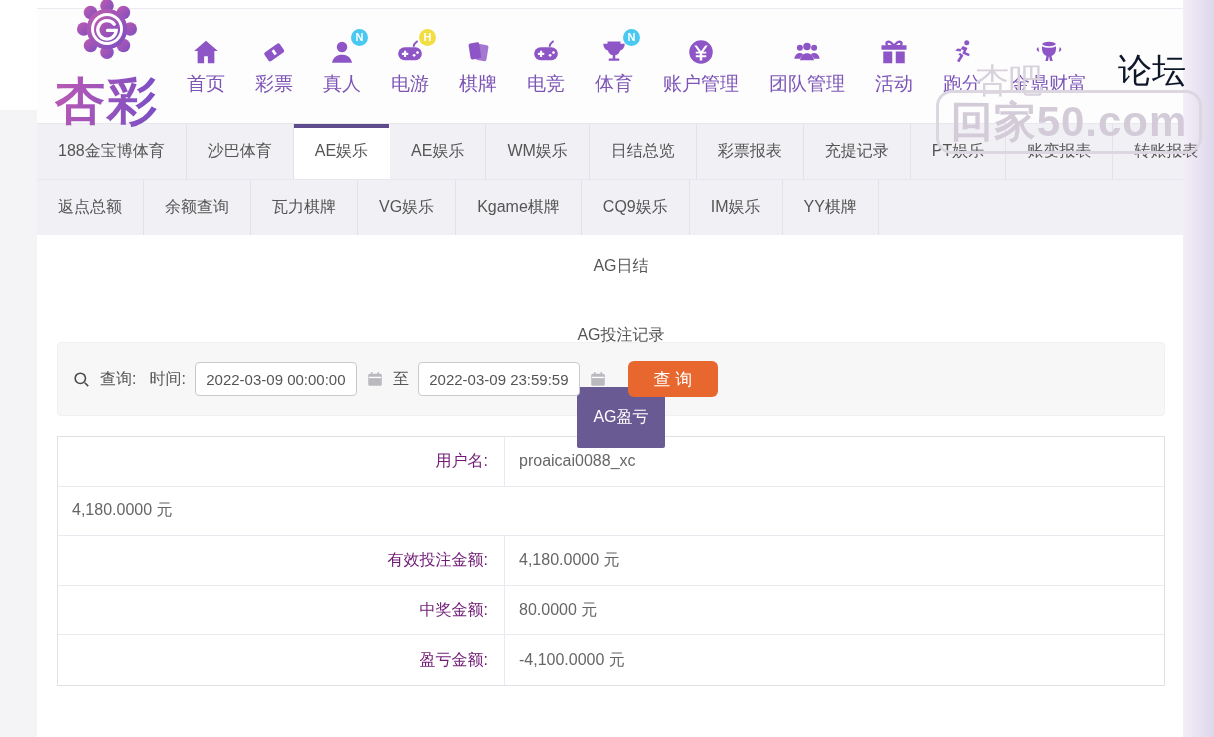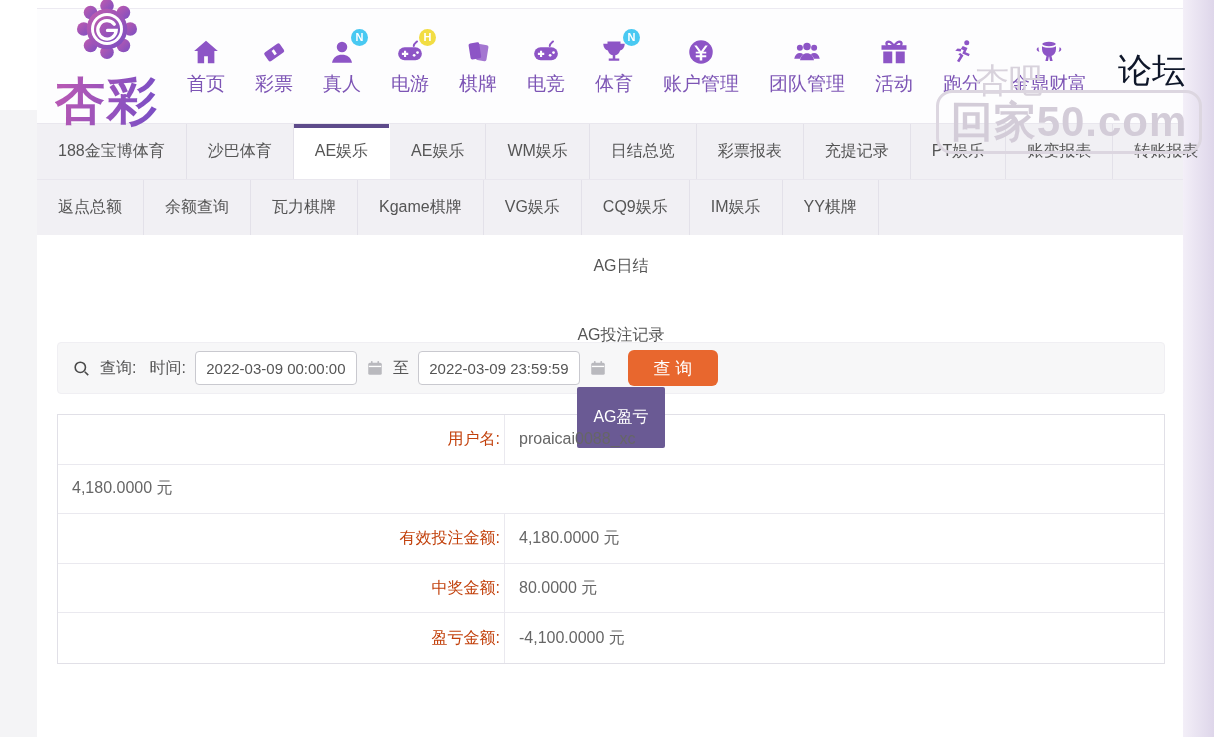--- a/index.html
+++ b/index.html
@@ -39,41 +39,41 @@
   .tab.active { background:#fff; border-right-color:#fff; }
   .tab.active::before { content:""; position:absolute; left:0; top:0; right:0; height:4px;
                         background:#5e4b8b; }
 
   
   .subtabs { display:flex; align-items:center; gap:34px; margin:14px 0 0 22px; height:36px;flex-direction:column; }
   .subtab { font-size:16px; color:#555; cursor:pointer; padding:7px 2px; white-space:nowrap; }
   .subtab.active { background:#6a5a94; color:#fff; padding:20px 16px; border-radius:2px; }
 
   
-  .search-bar { margin:57px 18px 0 20px; height:52px; background:#f7f7f8;
+  .search-bar { margin:57px 18px 0 20px; height:74px; background:#f7f7f8;
                 border:1px solid #f0eff3; border-radius:4px; display:flex; align-items:center;
                 padding:0 14px; gap:9px; }
   .search-icon svg { width:19px; height:19px; fill:#4a4a4a; display:block; }
   .search-label,.time-label,.range-sep { font-size:16px; color:#555; white-space:nowrap; }
   .time-label { margin-left:4px; }
   .date-input { width:162px; height:34px; border:1px solid #c9c9cf; border-radius:4px;
                 background:#fff; font-size:15px; color:#555; text-align:center;
                 font-family:inherit; }
   .cal-icon { color:#b9b9be; cursor:pointer; }
   .cal-icon svg { width:18px; height:18px; fill:currentColor; display:block; }
   .btn-search { margin-left:12px; width:90px; height:36px; background:#e8672e; border:none;
                 border-radius:6px; color:#fff; font-size:17px; cursor:pointer;
                 font-family:inherit; white-space:nowrap; }
 
   
   .report { margin:20px 18px 0 20px; border:1px solid #e1e0e7; background:#fff; }
   .report-row { display:flex; height:49.6px; border-bottom:1px solid #eae9ef; }
   .report-row:last-child { border-bottom:none; }
   .cell-label { width:447px; border-right:1px solid #eae9ef; display:flex; align-items:center;
-                justify-content:flex-end; padding-right:4px; font-size:16px; color:#c2410c; }
+                justify-content:flex-end; padding-right:16px; font-size:16px; color:#701a75; }
   .cell-value { flex:1; display:flex; align-items:center; padding-left:14px; font-size:16px;
                 color:#666; }
 
   
   .watermark { position:absolute; left:0; top:0; width:100%; height:100%;
                pointer-events:none; z-index:60; }
   .wm-word1 { position:absolute; left:975px; top:58px; font-size:34px; color:#d8d2dc; }
   .wm-word2 { position:absolute; left:1118px; top:48px; font-size:34px; color:#0f172a; }
   .wm-box { position:absolute; left:936px; top:90px; width:266px; height:64px;
             border:3px solid #dcd6e0; border-radius:16px; display:flex; align-items:center;
@@ -249,22 +249,22 @@
       <div class="tab">彩票报表</div>
       <div class="tab">充提记录</div>
       <div class="tab">PT娱乐</div>
       <div class="tab">账变报表</div>
       <div class="tab">转账报表</div>
     </div>
   <div class="tabs" id="tabs2-mount">
       <div class="tab">返点总额</div>
       <div class="tab">余额查询</div>
       <div class="tab">瓦力棋牌</div>
+      <div class="tab">VG娱乐</div>
       <div class="tab">Kgame棋牌</div>
-      <div class="tab">VG娱乐</div>
       <div class="tab">CQ9娱乐</div>
       <div class="tab">IM娱乐</div>
       <div class="tab">YY棋牌</div>
     </div>
 
   <div class="subtabs" id="subtabs-mount">
       <div class="subtab">AG日结</div>
       <div class="subtab">AG投注记录</div>
       <div class="subtab active">AG盈亏</div>
     </div>

